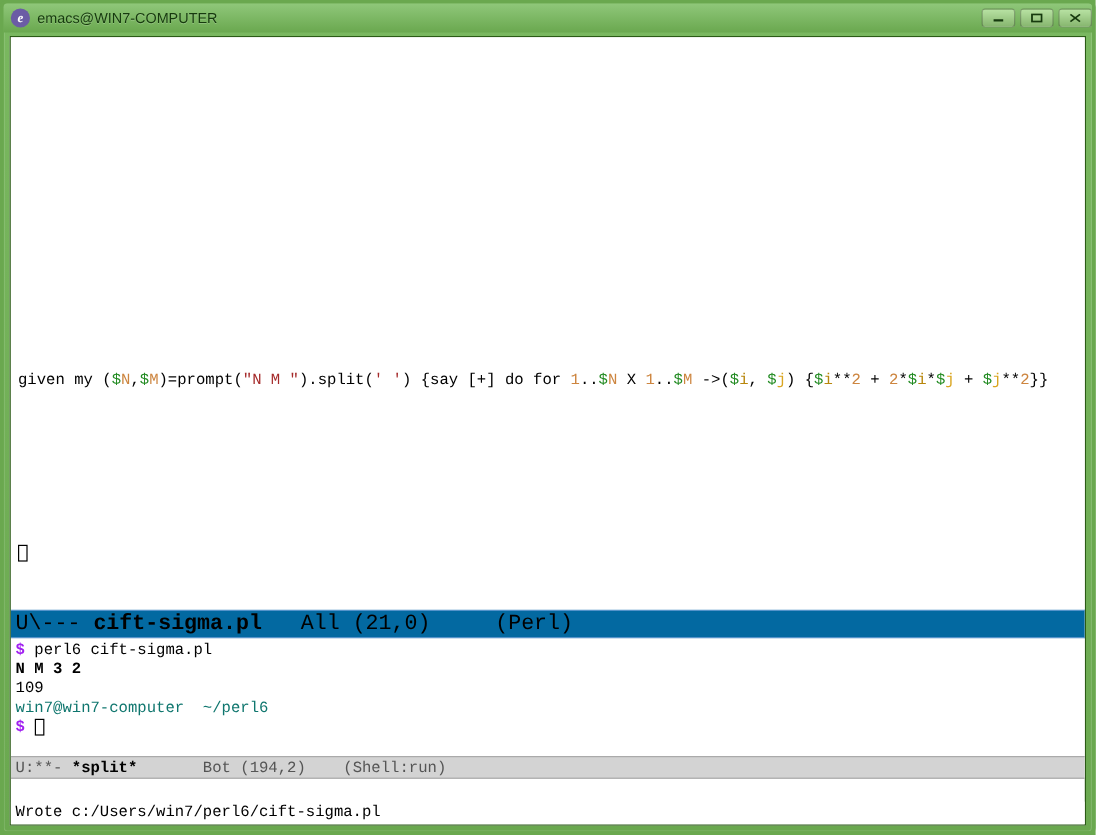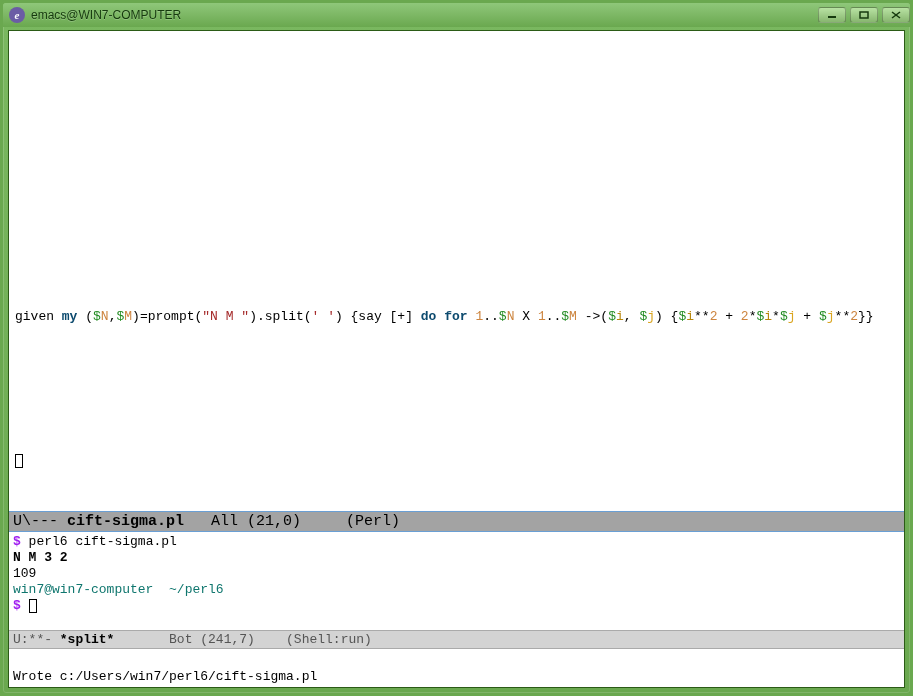--- a/index.html
+++ b/index.html
@@ -79,42 +79,42 @@
     white-space: pre;
     overflow: hidden;
     line-height: 16px;
   }
   .code-sep { height: 208px; }
   .code-line {
     font-family: "Courier New", monospace;
     font-size: 13px;
     color: #000;
   }
-  .kw-navy { color: #0c4a6e; font-weight: bold; }
+  .kw-navy { color: #000000; }
   .sigil { color: #228b22; }
   .varN { color: #cd853f; }
   .varM { color: #cd853f; }
   .varI { color: #b8860b; }
   .varJ { color: #daa520; }
   .str { color: #a52a2a; }
   .num-or { color: #cd853f; }
   .cursor-box {
     display: inline-block;
     width: 8px; height: 14px;
     border: 1px solid #000;
     vertical-align: text-bottom;
   }
   .modeline {
-    background: #a3a3a3;
+    background: #0369a1;
     color: #000;
     border-top: 1px solid #6a9fd4;
     border-bottom: 1px solid #6a9fd4;
     padding: 1px 4px;
     font-family: "Courier New", monospace;
-    font-size: 15px;
+    font-size: 18px;
     white-space: pre;
   }
   .modeline-inactive {
     background: #d3d3d3;
     color: #555;
     border-top: 1px solid #aaa;
     border-bottom: 1px solid #aaa;
     padding: 1px 4px;
     font-family: "Courier New", monospace;
     font-size: 13px;
@@ -177,18 +177,18 @@
 
     <div class="modeline"><span>U\--- </span><b>cift-sigma.pl</b><span>   All (21,0)     </span><span>(Perl)</span></div>
 
     <div class="shell-pane"><span class="prompt-sym">$</span><span> perl6 cift-sigma.pl</span>
 <b>N M 3 2</b>
 <span>109</span>
 <span class="shell-green">win7@win7-computer  ~/perl6</span>
 <span class="prompt-sym">$</span> <span class="cursor-box"></span>
 &nbsp;</div>
 
-    <div class="modeline-inactive"><span>U:**- </span><b>*split*</b><span>       Bot (241,7)    </span><span>(Shell:run)</span></div>
+    <div class="modeline-inactive"><span>U:**- </span><b>*split*</b><span>       Bot (194,2)    </span><span>(Shell:run)</span></div>
 
     <div class="minibuffer"><span>Wrote c:/Users/win7/perl6/cift-sigma.pl</span></div>
 
   </div>
 </div>
 
 </body></html>

